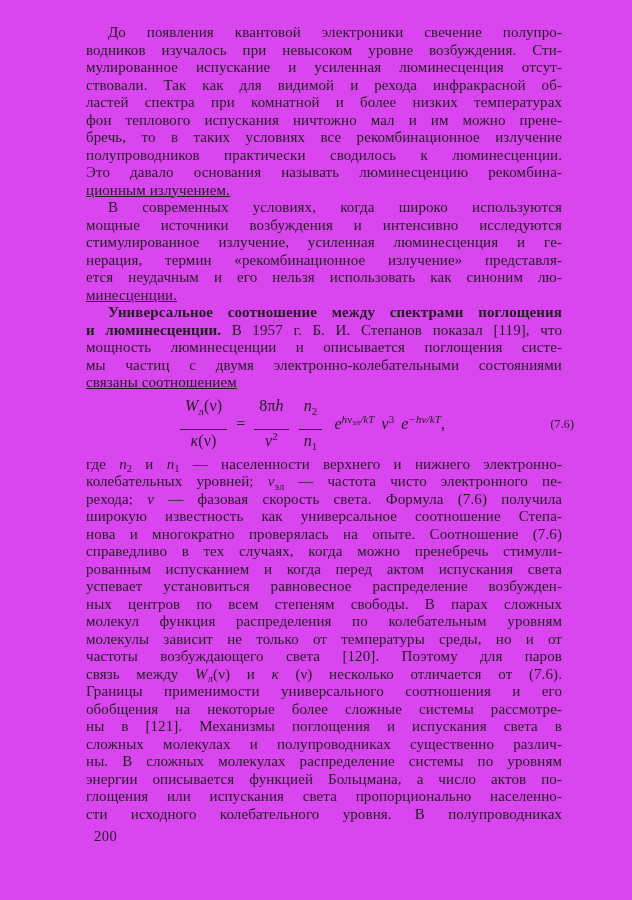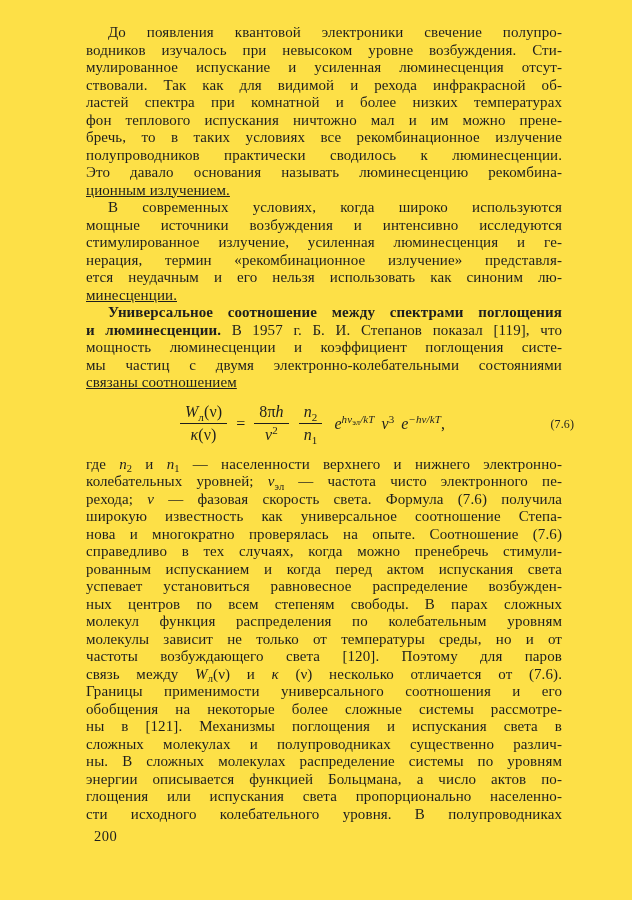--- a/index.html
+++ b/index.html
@@ -3,21 +3,21 @@
 <meta charset="utf-8">
 <style>
   html,body { margin:0; padding:0; }
   body {
     width:632px; height:900px;
     background:#fbfaf7;
     font-family:"Liberation Serif","DejaVu Serif",serif;
     color:#1e1e1e;
     overflow:hidden;
   }
-  #book-page { position:relative; width:632px; height:900px; background:#fde047; }
+  #book-page { position:relative; width:632px; height:900px; background:#d946ef; }
   #column {
     position:absolute; left:86px; top:24px; width:476px;
     font-size:15px; line-height:17.5px; letter-spacing:0.1px;
   }
   .para { margin:0; }
   .line {
     text-align:justify;
     text-align-last:justify;
     -moz-text-align-last:justify;
     white-space:normal;
@@ -31,21 +31,21 @@
   .sg-sub { font-size:10.5px; position:relative; top:3.5px; font-style:normal; }
 
   
   #formula {
     position:relative; height:64px;
     display:flex; align-items:center;
     font-size:16px; line-height:1;
   }
   .f-center { display:flex; align-items:center; margin:0 auto; transform:translateX(-14px); }
   .frac { display:inline-flex; flex-direction:column; align-items:center; margin:0 5px; }
-  .frac .num { padding:0 5px 3px; border-bottom:1px solid #1e1e1e; }
+  .frac .num { padding:0 5px 15px; border-bottom:1px solid #1e1e1e; }
   .frac .den { padding-top:3px; }
   .f-eq { margin:0 4px; }
   .f-term { margin-left:7px;text-align:right; }
   .fsup { font-size:11px; position:relative; top:-6px; }
   .fsub { font-size:11px; position:relative; top:4px; }
   .fsubsub { font-size:8.5px; position:relative; top:2px; }
   .it { font-style:italic; }
   #eq-number { position:absolute; right:-12px; top:50%; transform:translateY(-50%); font-size:12px; }
 
   #page-number {
@@ -77,21 +77,21 @@
           <div class="line"><span class="sg-n">В современных условиях, когда широко используются</span></div>
           <div class="line"><span class="sg-n">мощные источники возбуждения и интенсивно исследуются</span></div>
           <div class="line"><span class="sg-n">стимулированное излучение, усиленная люминесценция и ге-</span></div>
           <div class="line"><span class="sg-n">нерация, термин «рекомбинационное излучение» представля-</span></div>
           <div class="line"><span class="sg-n">ется неудачным и его нельзя использовать как синоним лю-</span></div>
           <div class="line last"><span class="sg-n">минесценции.</span></div>
         </div>
         <div class="para indent">
           <div class="line"><span class="sg-b">Универсальное соотношение между спектрами поглощения</span></div>
           <div class="line"><span class="sg-b">и люминесценции.</span><span class="sg-n"> В 1957 г. Б. И. Степанов показал [119], что</span></div>
-          <div class="line"><span class="sg-n">мощность люминесценции и коэффициент поглощения систе-</span></div>
+          <div class="line"><span class="sg-n">мощность люминесценции и описывается поглощения систе-</span></div>
           <div class="line"><span class="sg-n">мы частиц с двумя электронно-колебательными состояниями</span></div>
           <div class="line last"><span class="sg-n">связаны соотношением</span></div>
         </div>
       </div>
 
     <div id="formula">
       <div class="f-center">
         <span class="frac">
           <span class="num"><span class="it">W</span><span class="fsub">л</span><span>(ν)</span></span>
           <span class="den"><span class="it">κ</span><span>(ν)</span></span>

